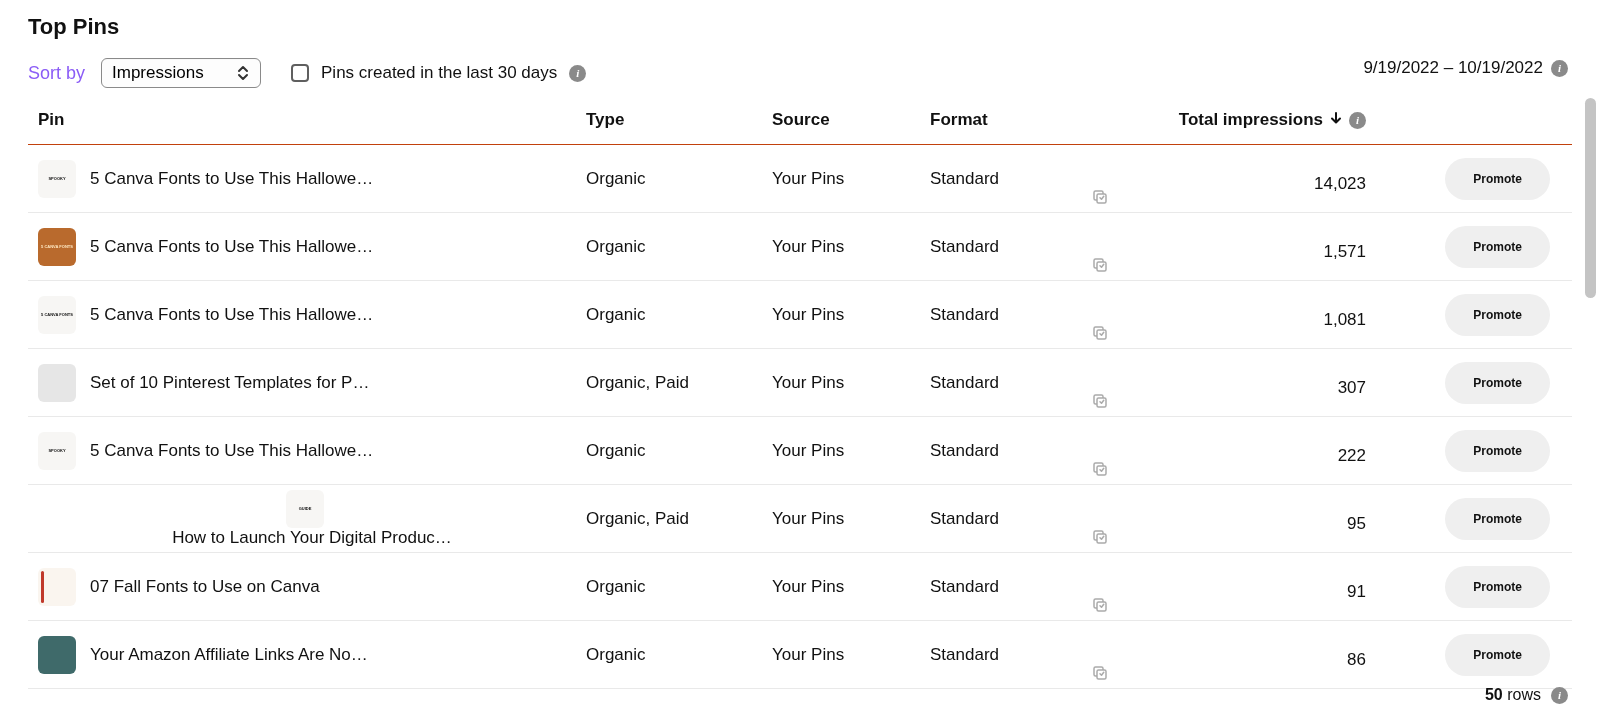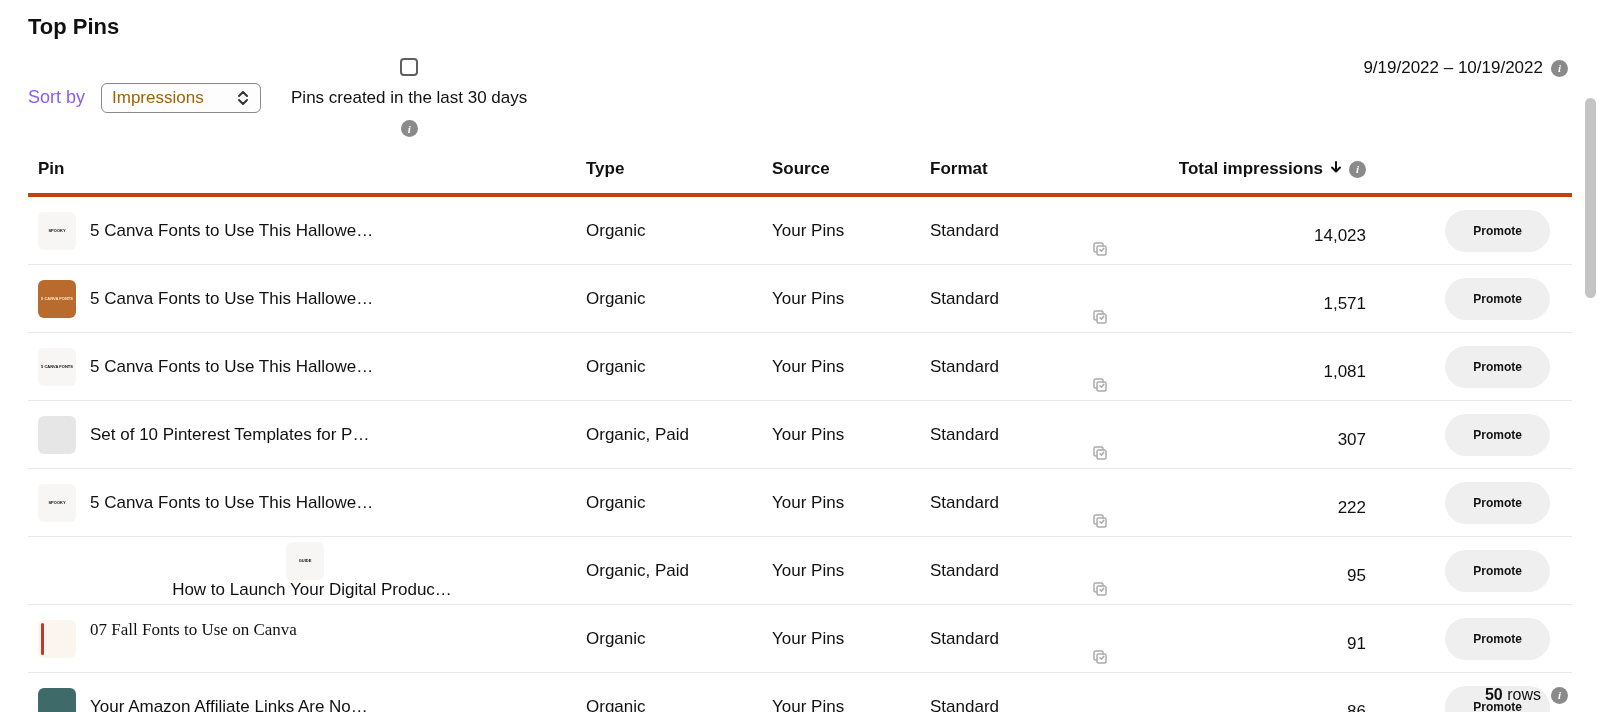--- a/index.html
+++ b/index.html
@@ -1,29 +1,29 @@
 <!DOCTYPE html>
 <html><head>
 <meta charset="utf-8">
 <style>
 * { box-sizing: border-box; margin: 0; padding: 0; }
 body { font-family: -apple-system, BlinkMacSystemFont, "Segoe UI", Helvetica, Arial, sans-serif; color: #111; background: #fff; width: 1600px; height: 712px; overflow: hidden; position: relative; }
 .container { padding: 14px 28px 0 28px; }
 .title { font-size: 22px; font-weight: 700; margin-bottom: 18px; }
 .controls-row { display: flex; align-items: center; gap: 16px; margin-bottom: 22px; }
 .sort-label { font-size: 18px; color: #8b5cf6; }
-.select-box { display: inline-flex; align-items: center; justify-content: space-between; width: 160px; height: 30px; padding: 6px 10px; border: 1px solid #8a8a8a; border-radius: 6px; background: #fdfdfd; font-size: 17px; color: #a16207; box-shadow: inset 0 1px 0 rgba(0,0,0,0.02); cursor: pointer; }
+.select-box { display: inline-flex; align-items: center; justify-content: space-between; width: 160px; height: 30px; padding: 6px 10px; border: 1px solid #8a8a8a; border-radius: 6px; background: #fdfdfd; font-size: 17px; color: #000000; box-shadow: inset 0 1px 0 rgba(0,0,0,0.02); cursor: pointer; }
 .select-chevron { display: inline-flex; }
-.checkbox-wrap { display: inline-flex; align-items: center; gap: 12px; margin-left: 14px; cursor: pointer; flex-direction: column; }
+.checkbox-wrap { display: inline-flex; align-items: center; gap: 12px; margin-left: 14px; cursor: pointer; }
 .checkbox-box { width: 18px; height: 18px; border: 2px solid #5f5f5f; border-radius: 4px; background: #fff; }
 .checkbox-label { font-size: 17px; color: #111; }
 .info-icon { display: inline-flex; align-items: center; justify-content: center; width: 17px; height: 17px; border-radius: 50%; background: #8a8a8a; color: #fff; font-size: 11px; font-weight: 700; font-style: italic; font-family: Georgia, serif; cursor: default; }
 .date-range { position: absolute; right: 32px; top: 58px; font-size: 17px; color: #111; display: flex; align-items: center; gap: 8px; }
 .table-area { position: relative; height: 592px; overflow-y: auto; }
-.table-header { display: flex; align-items: center; border-bottom: 4px solid #c2410c; padding: 0 10px 14px 10px; font-size: 17px; font-weight: 700; color: #111; }
+.table-header { display: flex; align-items: center; border-bottom: 1px solid #c2410c; padding: 0 10px 14px 10px; font-size: 17px; font-weight: 700; color: #111; }
 .col-pin { width: 548px; }
 .col-type { width: 186px; }
 .col-source { width: 158px; }
 .col-format { width: 140px; }
 .col-clip { width: 60px; display:flex; justify-content:center; }
 .col-impr { width: 260px; text-align: right; padding-right: 24px; display:flex; align-items:center; justify-content:flex-end; gap:6px; }
 .col-action { width: 160px; display:flex; justify-content:flex-end; }
 .th-impr { display:flex; align-items:center; gap:6px; justify-content:flex-end; cursor:pointer; }
 .arrow-down { display:inline-block; }
 .row { display: flex; align-items: center; height: 68px; border-bottom: 1px solid #e9e9e9; padding: 0 10px; font-size: 17px; color: #111; }
@@ -221,21 +221,21 @@
               <rect x="8" y="8" width="12" height="12" rx="2" fill="#fff" stroke="#666" stroke-width="2"></rect>
               <path d="M12 13 L14 15 L17 11" fill="none" stroke="#666" stroke-width="2" stroke-linecap="round" stroke-linejoin="round"></path>
             </svg>
           </div>
           <div class="col-impr" style="align-items: flex-start; padding-top: 10px;">95</div>
           <div class="col-action">
             <button class="promote-btn">Promote</button>
           </div>
         </div>
         <div class="row">
-          <div class="col-pin" style="display: flex; align-items: flex-start; font-family: Liberation Serif, serif;">
+          <div class="col-pin" style="display: flex; align-items: center;">
             <div class="thumb thumb-fall">
               <div class="thumb-inner"></div>
             </div>
             <div class="pin-title">07 Fall Fonts to Use on Canva</div>
           </div>
           <div class="col-type">Organic</div>
           <div class="col-source">Your Pins</div>
           <div class="col-format">Standard</div>
           <div class="col-clip" style="align-self: flex-end; padding-bottom: 6px;">
             <svg class="clip-icon" viewBox="0 0 24 24">

